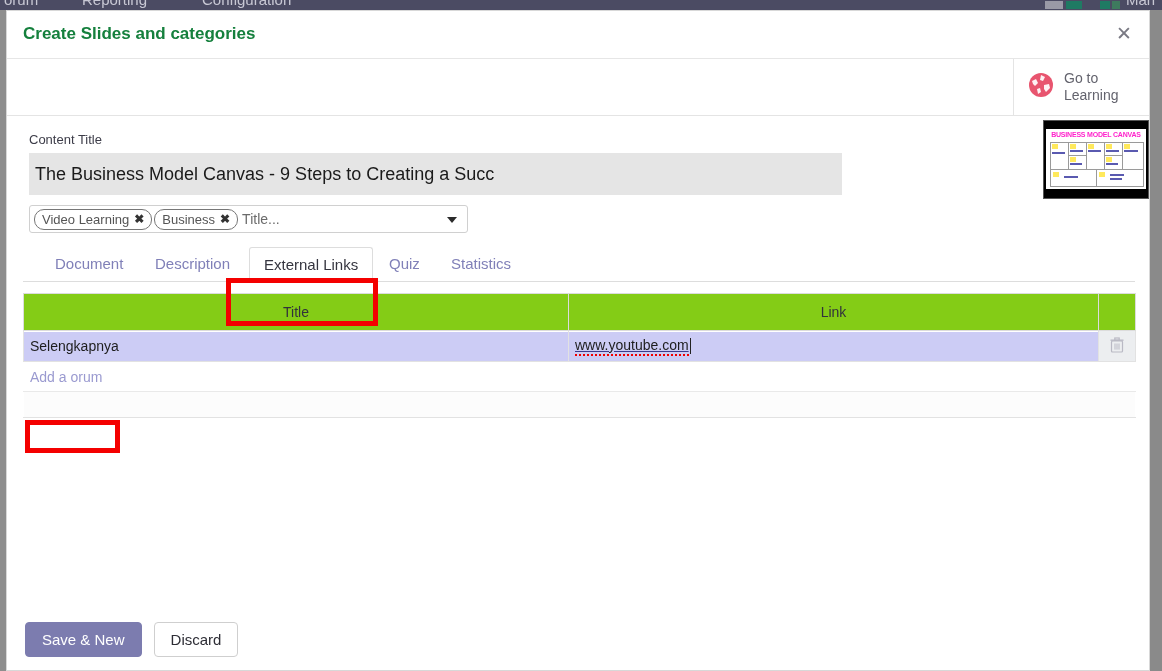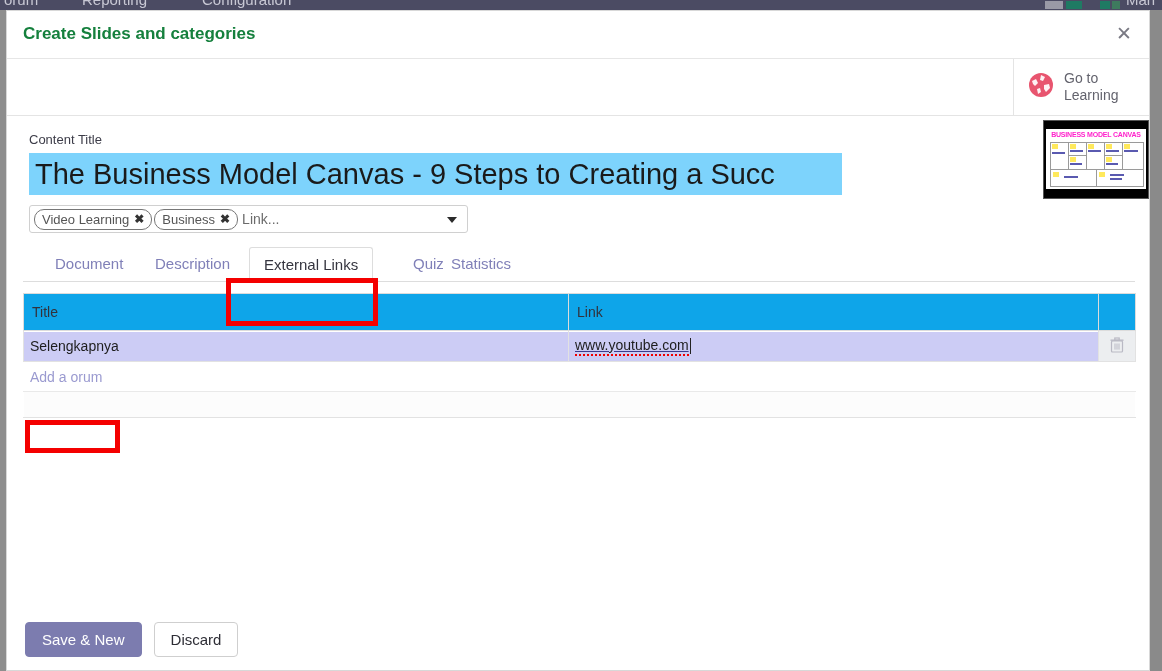--- a/index.html
+++ b/index.html
@@ -129,27 +129,27 @@
   #content-title-label {
     position: absolute;
     left: 22px; top: 16px;
     font-size: 13px;
     color: #3c3c48;
   }
   #content-title-input {
     position: absolute;
     left: 22px; top: 37px;
     width: 813px; height: 42px;
-    background: #7dd3fc;
+    background: #e5e5e5;
     border: none;
     outline: none;
     padding: 11px 6px;
     box-sizing: border-box;
     font-family: "Liberation Sans", sans-serif;
-    font-size: 29px;
+    font-size: 18px;
     color: #1a1a1a;
   }
 
   
   #tags-field {
     position: absolute;
     left: 22px; top: 89px;
     width: 439px; height: 28px;
     border: 1px solid #d0d0d0;
     border-radius: 3px;
@@ -283,23 +283,23 @@
   
   #links-table {
     position: absolute;
     left: 16px; top: 177px;
     width: 1112px;
     border-collapse: collapse;
     table-layout: fixed;
     font-size: 14px;
   }
   #links-table th {
-    background: #0ea5e9;
+    background: #84cc16;
     border: 1px solid #dcdcdc;
-    text-align: left;
+    text-align: center;
     font-weight: normal;
     font-size: 14px;
     color: #32323c;
     padding: 10px 8px;
     height: 34px;
     box-sizing: border-box;
   }
   #links-table td {
     border: 1px solid #e2e2e2;
     padding: 0;
@@ -462,21 +462,21 @@
 
     <div id="tags-field">
       <span class="tag-pill">
         <span>Video Learning</span>
         <span class="tag-remove">✖</span>
       </span>
       <span class="tag-pill">
         <span>Business</span>
         <span class="tag-remove">✖</span>
       </span>
-      <span id="tags-placeholder">Link...</span>
+      <span id="tags-placeholder">Title...</span>
       <span id="tags-caret"></span>
     </div>
 
     <div id="thumbnail">
       <div id="thumbnail-inner">
         <div id="thumb-heading">BUSINESS MODEL CANVAS</div>
         <div class="thumb-cell" style="left:4px;  top:13px; width:18px; height:27px;"></div>
         <div class="thumb-cell" style="left:22px; top:13px; width:18px; height:13px;"></div>
         <div class="thumb-cell" style="left:22px; top:26px; width:18px; height:14px;"></div>
         <div class="thumb-cell" style="left:40px; top:13px; width:18px; height:27px;"></div>
@@ -504,21 +504,21 @@
         <div class="thumb-scribble" style="left:18px; top:47px; width:14px; height:2px;"></div>
         <div class="thumb-scribble" style="left:64px; top:45px; width:14px; height:2px;"></div>
         <div class="thumb-scribble" style="left:64px; top:49px; width:12px; height:2px;"></div>
       </div>
     </div>
 
     <div id="tabs">
       <div class="tab" style="left:18px;">Document</div>
       <div class="tab" style="left:118px;">Description</div>
       <div class="tab active" style="left:226px;">External Links</div>
-      <div class="tab" style="left:376px;">Quiz</div>
+      <div class="tab" style="left:352px;">Quiz</div>
       <div class="tab" style="left:414px;">Statistics</div>
     </div>
 
     <table id="links-table">
       <colgroup>
         <col style="width:545px;">
         <col style="width:530px;">
         <col style="width:37px;">
       </colgroup>
       <thead>

